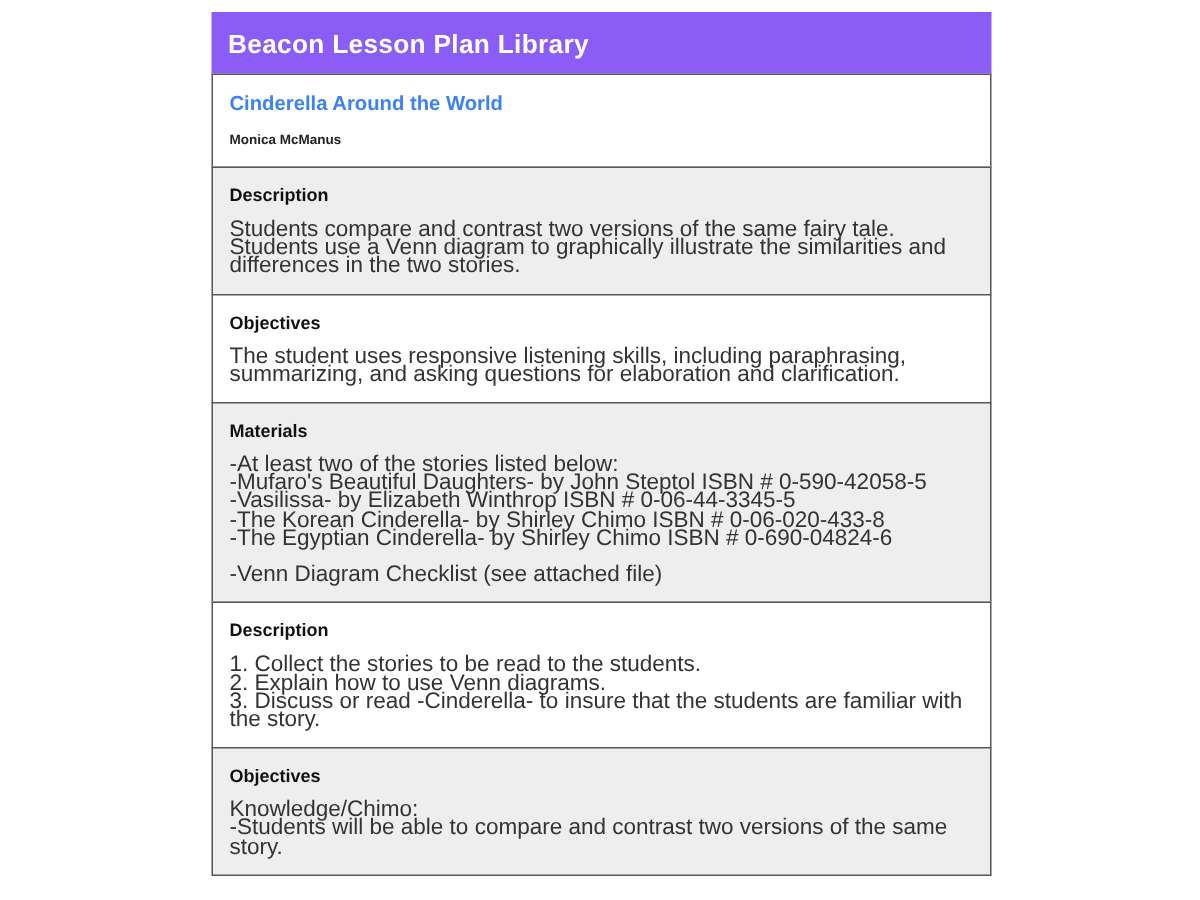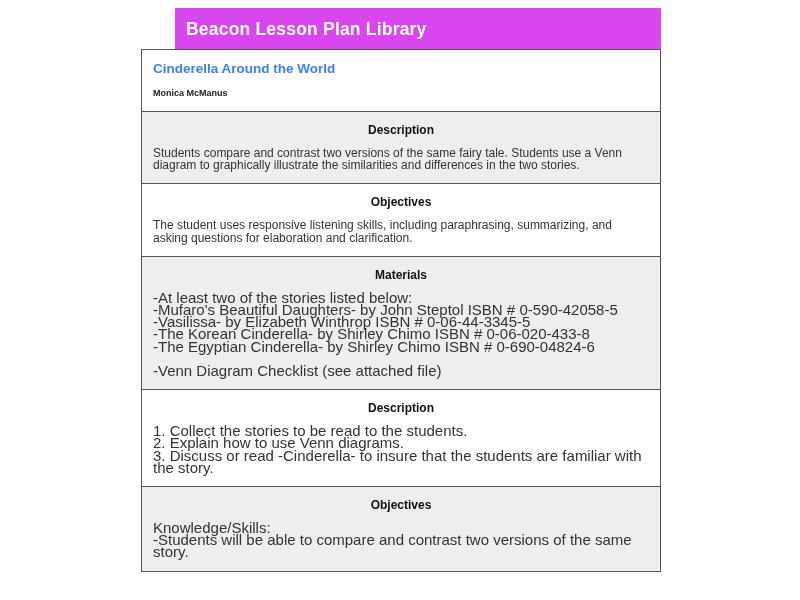--- a/index.html
+++ b/index.html
@@ -14,30 +14,29 @@
     width: 800px; height: 600px;
     background: #ffffff;
     overflow: hidden;
   }
   .doc {
     position: absolute;
     left: 141px; top: 8px;
     width: 520px;
   }
   .masthead {
-    background: #d946ef;
+    background: #8b5cf6;
     color: #ffffff;
     height: 42px;
     display: flex;
     align-items: center;
     padding: 0 11px;
     font-size: 17.5px;
     font-weight: bold;
     letter-spacing: 0.2px;
-    margin-left: 34px;
   }
   .box {
     border: 1px solid #565656;
     padding: 11px 11px 12px 11px;
     margin-top: -1px;
   }
   .box.white { background: #ffffff; }
   .box.gray  { background: #eeeeee; }
   .lesson-title {
     font-size: 13.5px;
@@ -51,29 +50,28 @@
     color: #222222;
     margin-top: 11px;
     line-height: 11px;
   }
   .section-heading {
     font-size: 12px;
     font-weight: bold;
     color: #111111;
     line-height: 14px;
     margin: 0 0 10px 0;
-    text-align: center;
   }
   .line {
     font-size: 15px;
     line-height: 12.2px;
     color: #333333;
   }
   .para {
-    font-size: 12px;
+    font-size: 15px;
     line-height: 12.2px;
     color: #333333;
     margin: 0 0 12px 0;
   }
   .para:last-child { margin-bottom: 0; }
 </style>
 </head>
 <body>
 
 <div class="page">
@@ -120,19 +118,19 @@
       <div>
           <div class="line">1. Collect the stories to be read to the students.</div>
           <div class="line">2. Explain how to use Venn diagrams.</div>
           <div class="line">3. Discuss or read -Cinderella- to insure that the students are familiar with the story.</div>
         </div>
     </div>
 
     <div class="box gray">
       <div class="section-heading">Objectives</div>
       <div>
-          <div class="line">Knowledge/Skills:</div>
+          <div class="line">Knowledge/Chimo:</div>
           <div class="line">-Students will be able to compare and contrast two versions of the same story.</div>
         </div>
     </div>
 
   </div>
 </div>
 
 </body></html>

